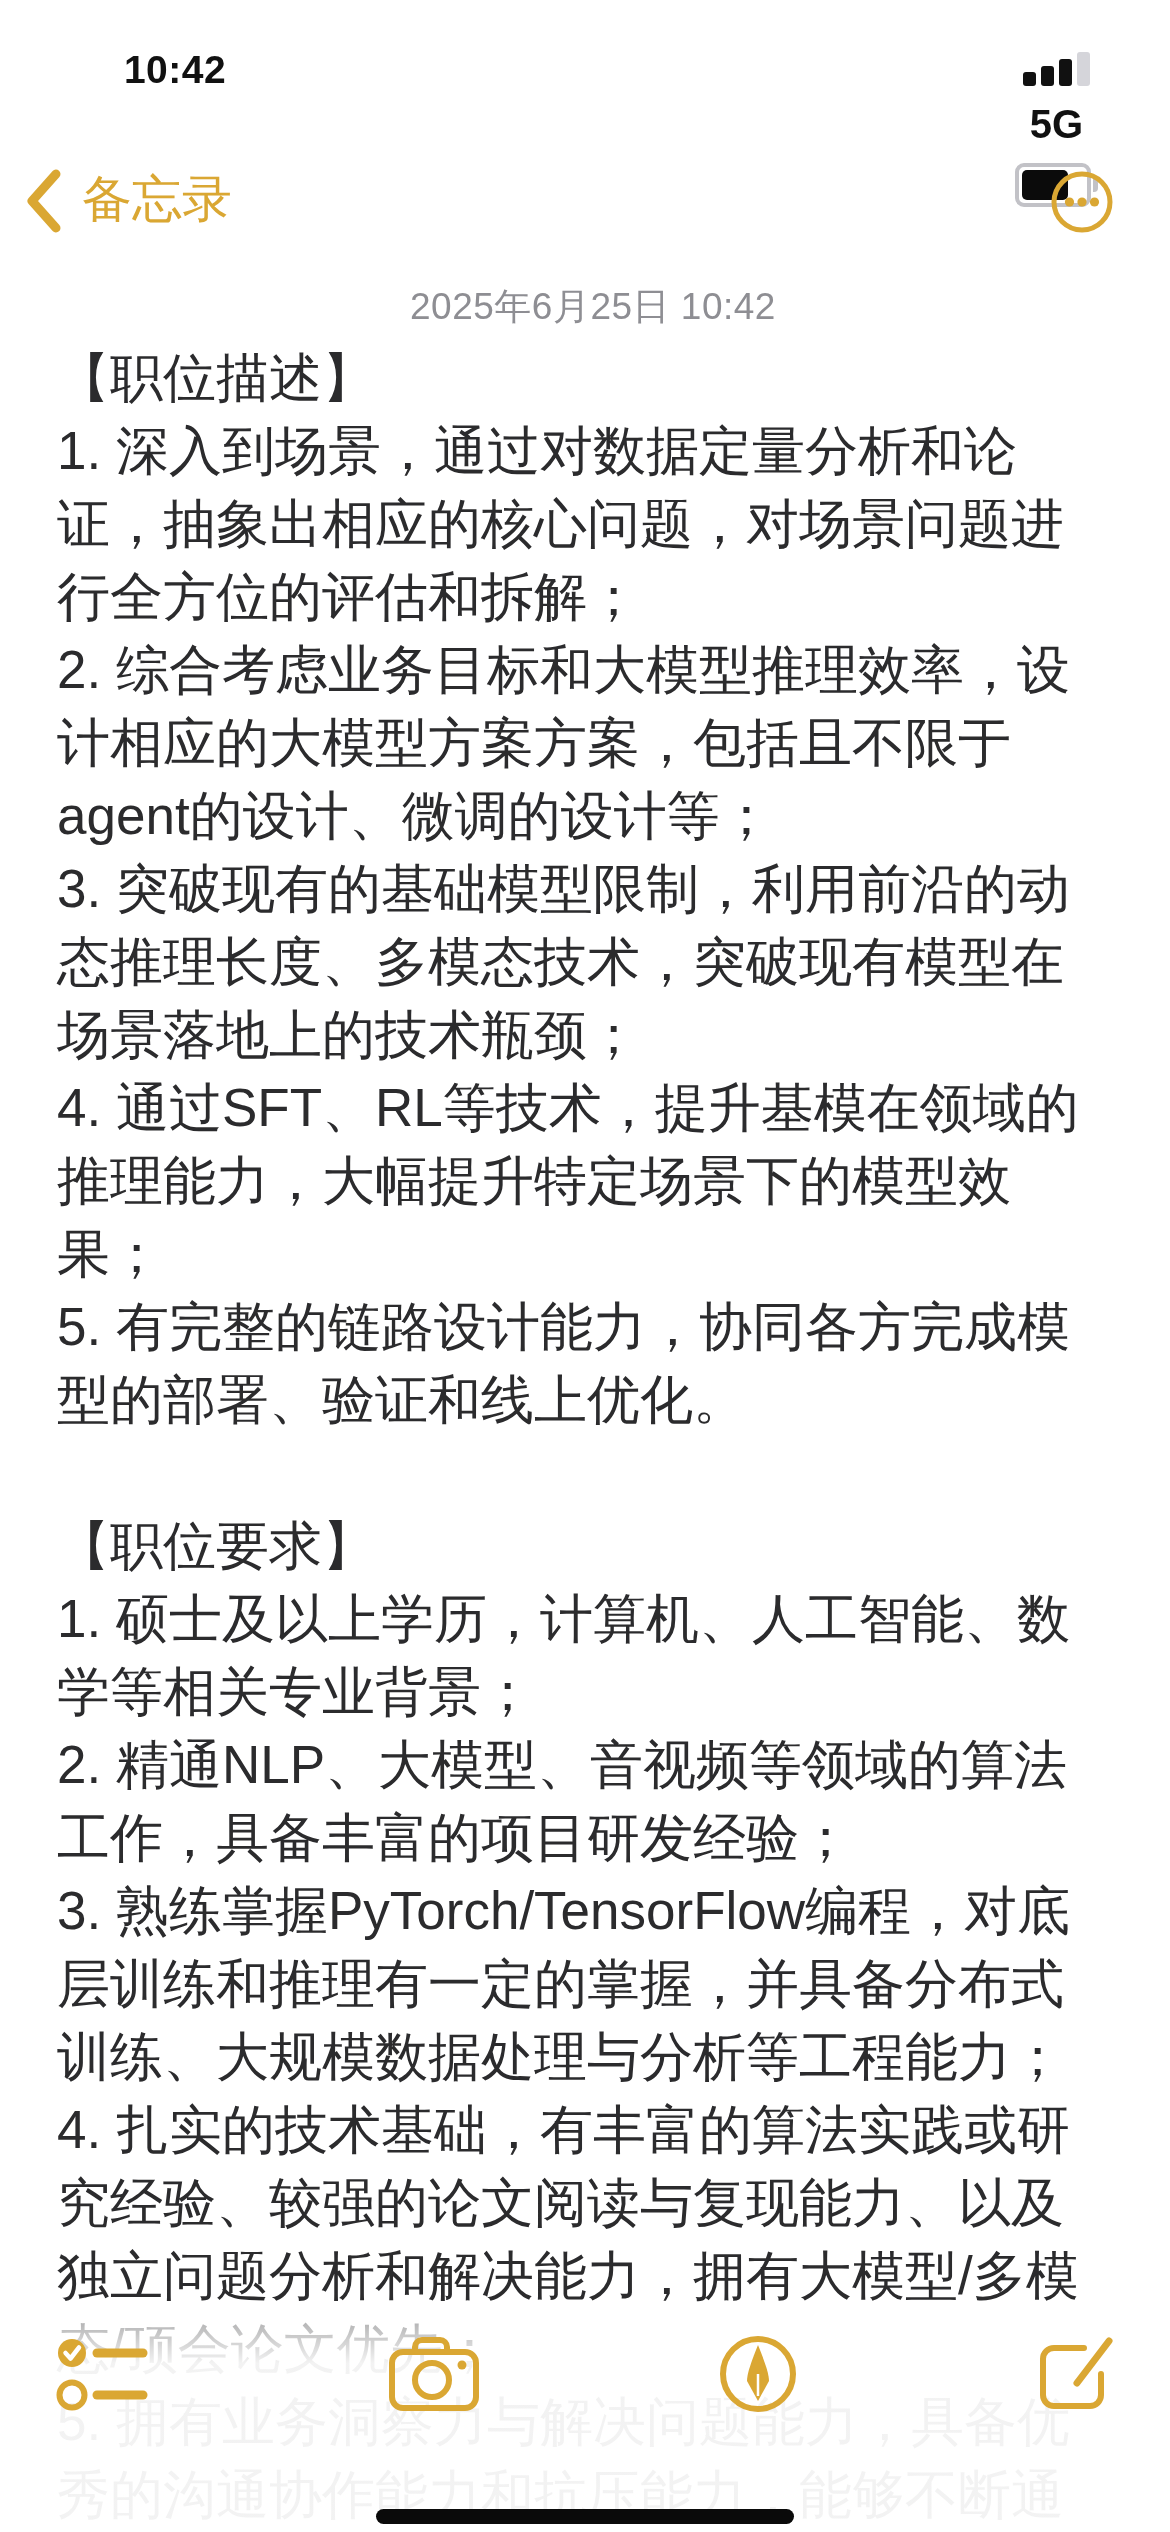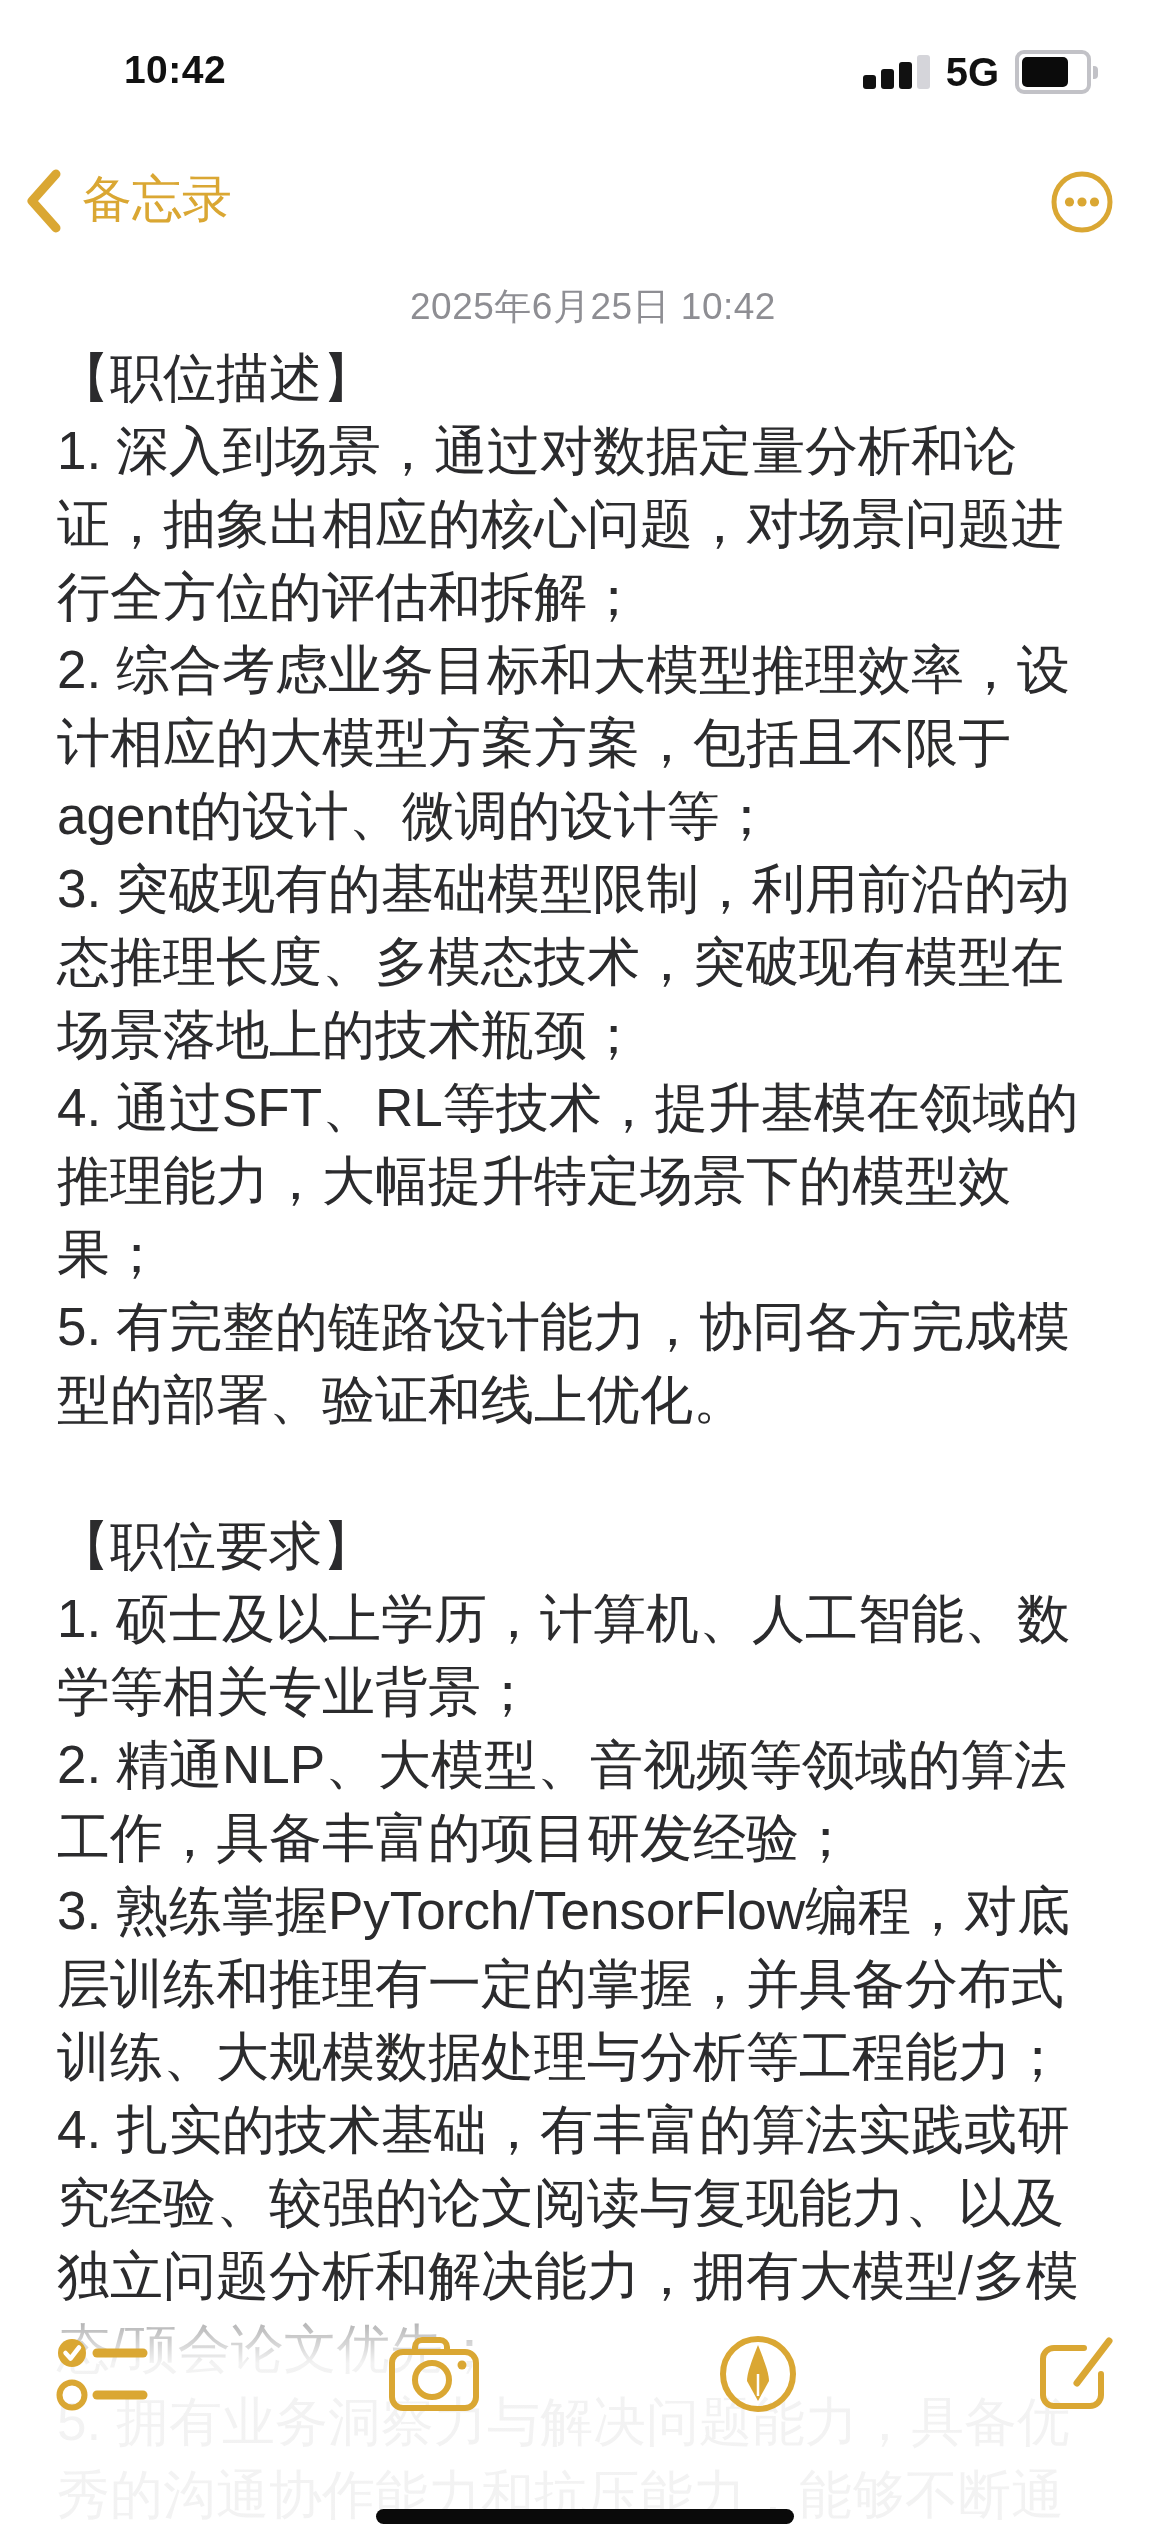--- a/index.html
+++ b/index.html
@@ -15,21 +15,21 @@
   }
 
   
   .status-bar{position:absolute;top:0;left:0;right:0;height:110px;}
   .status-time{
     position:absolute;left:90px;top:48px;width:170px;
     font-size:39px;font-weight:bold;color:#111;text-align:center;letter-spacing:.5px;
   }
   .status-right{
     position:absolute;right:72px;top:52px;height:40px;
-    display:flex;align-items:center;gap:16px;
+    display:flex;align-items:center;gap:16px;flex-direction:column;
   }
   .signal{display:flex;align-items:flex-end;gap:5px;height:34px;}
   .signal .bar{width:13px;border-radius:3px;background:#111;}
   .signal .b1{height:14px}.signal .b2{height:20px}.signal .b3{height:27px}
   .signal .b4{height:34px;background:#d5d5da;}
   .net-label{font-size:40px;font-weight:600;color:#111;}
   .battery{display:flex;align-items:center;}
   .battery-body{
     width:62px;height:30px;border:4px solid #c2c2c7;border-radius:9px;
     padding:3px;box-sizing:content-box;

